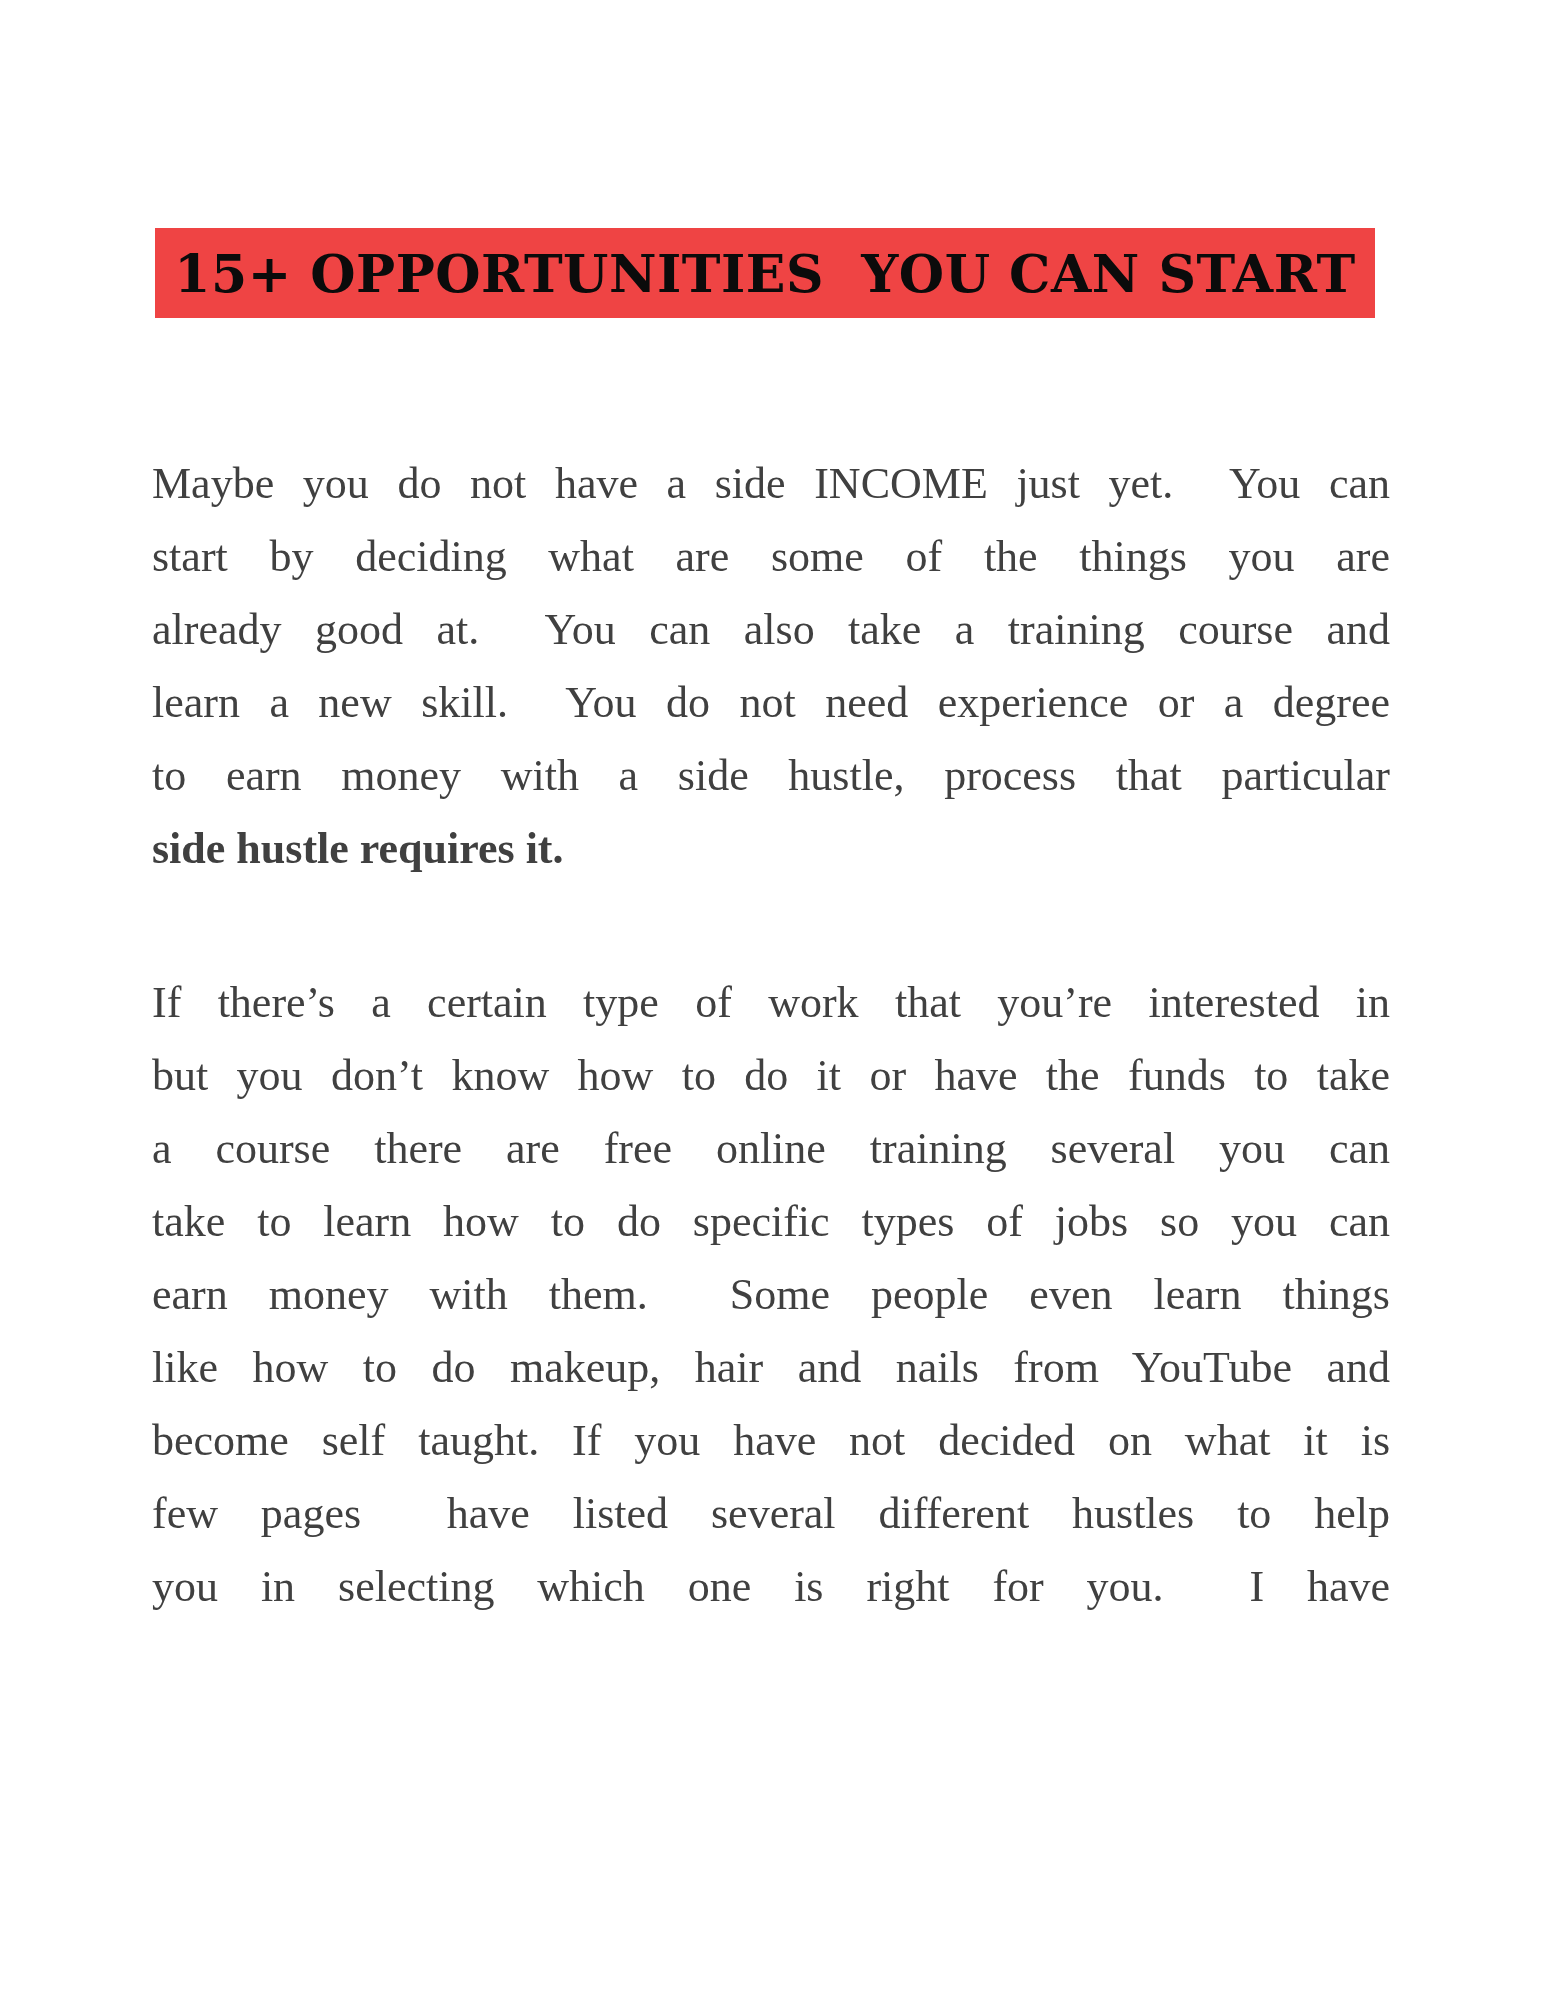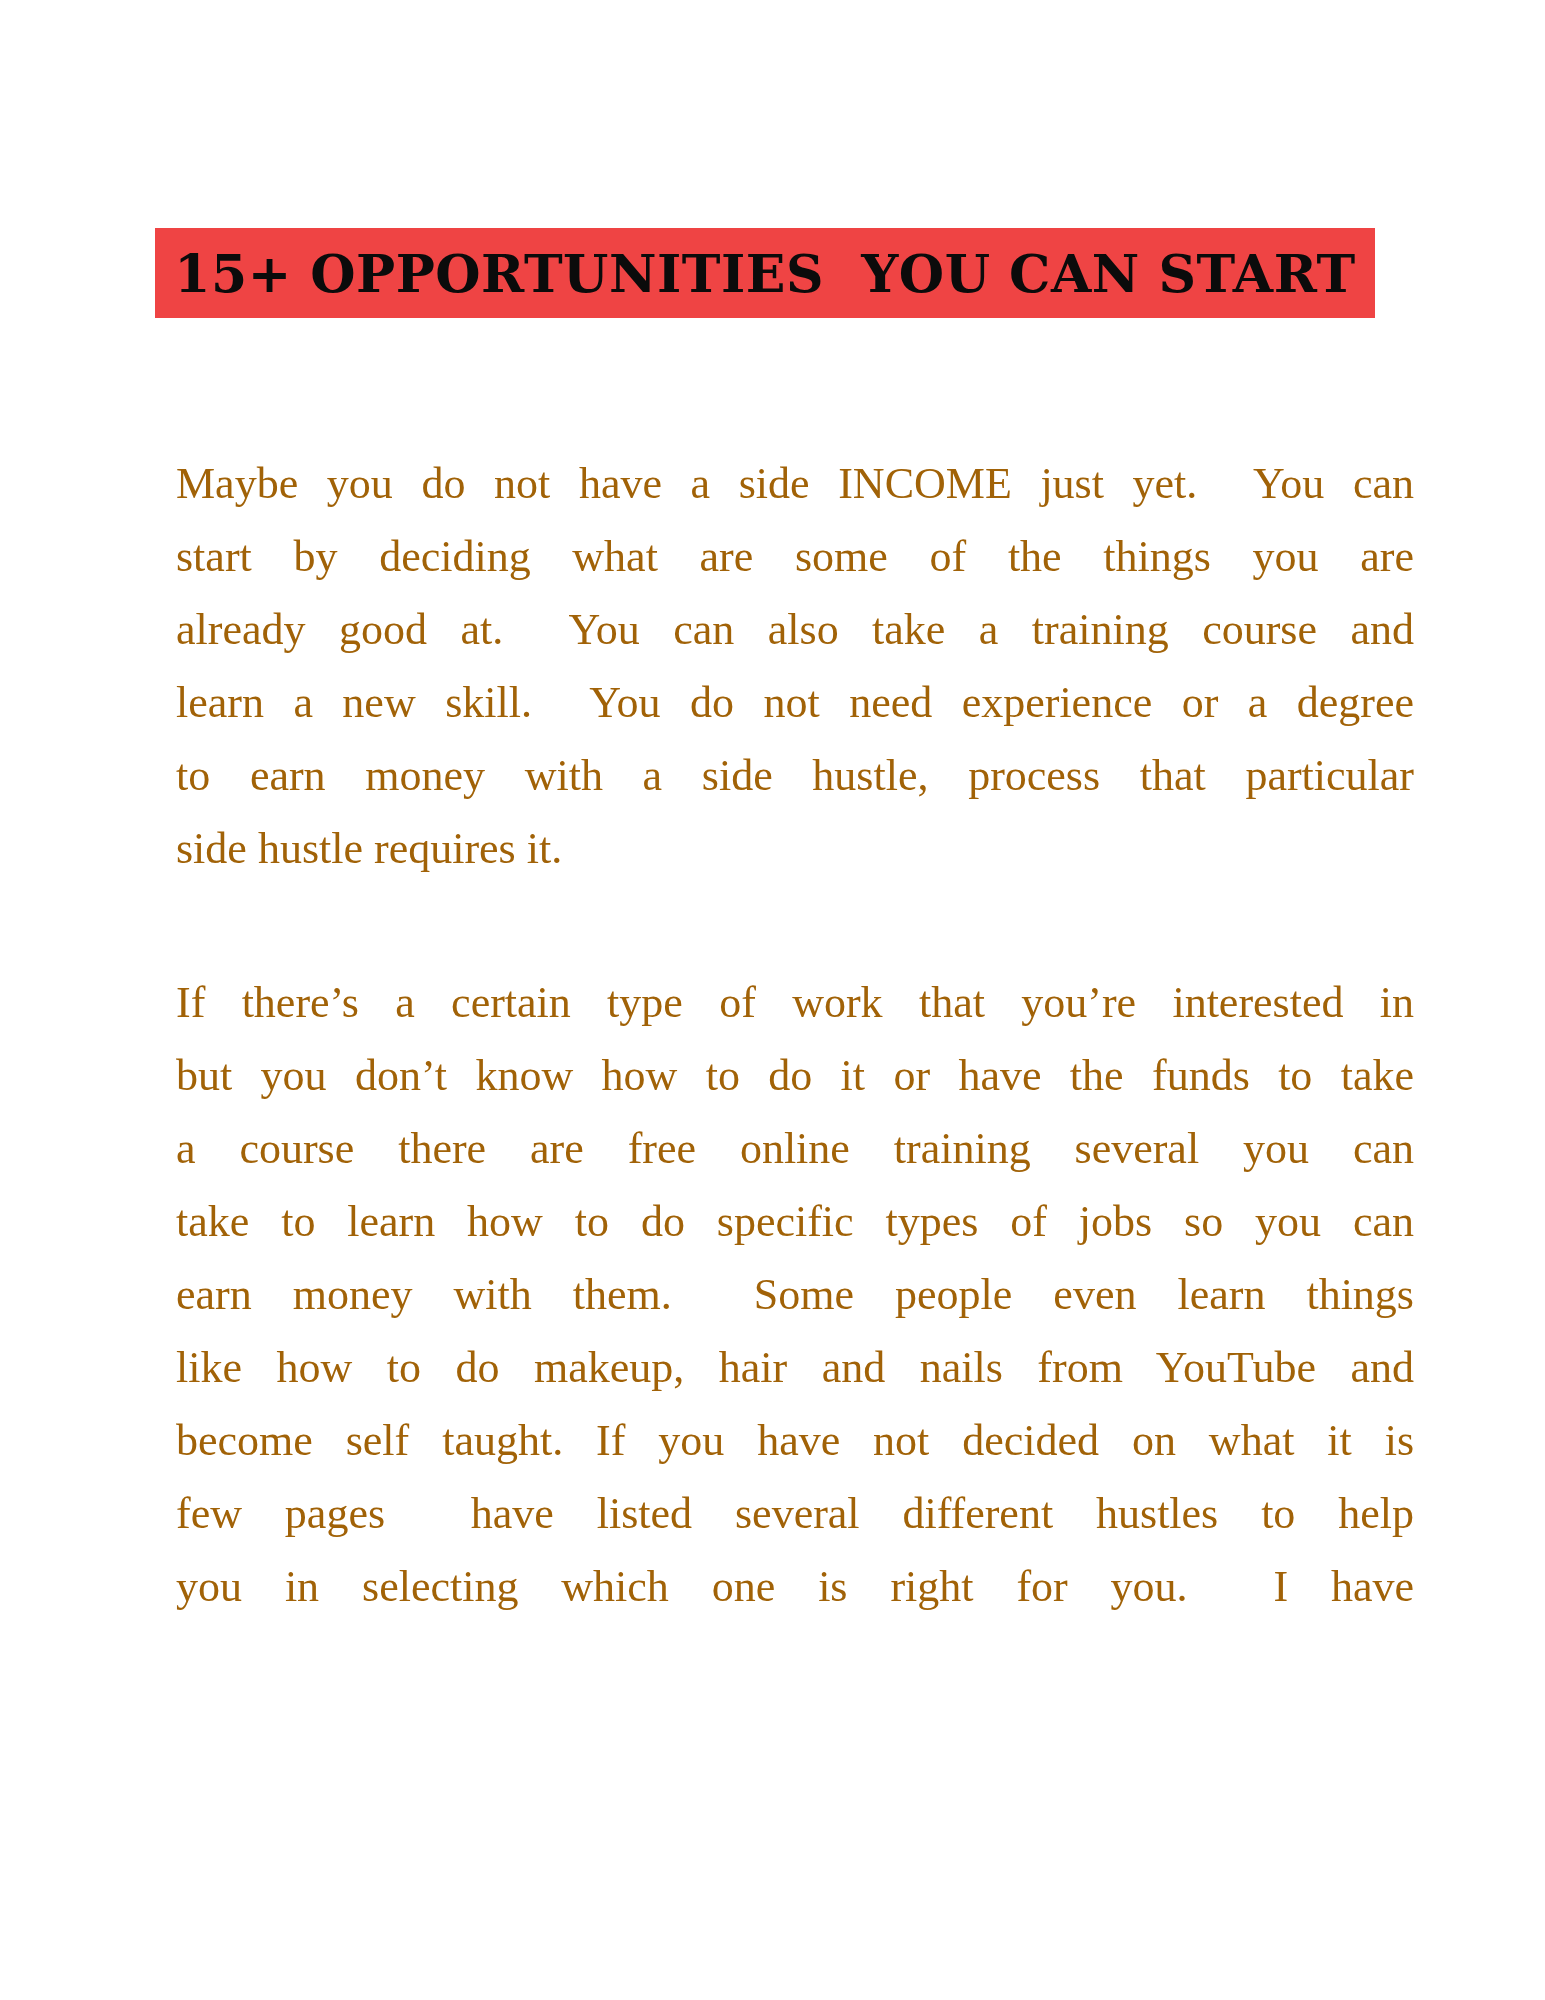--- a/index.html
+++ b/index.html
@@ -44,30 +44,31 @@
   .paragraph + .paragraph { margin-top: 81px; }
   .line {
     text-align: justify;
     text-align-last: justify;
     height: 73px;
     overflow: hidden;
   }
   .line.last {
     text-align: left;
     text-align-last: left;
+    font-weight: bold;
   }
 </style>
 </head>
 <body>
 
 <div class="page">
   <div class="title-banner" style="background: #ef4444;">
     <span class="title-text" style="color: rgb(11, 11, 11);">15+ OPPORTUNITIES  YOU CAN START</span>
   </div>
-  <div class="body-text" style="color: #a16207; margin-left: 24px;">
+  <div class="body-text" style="color: #404040;">
       <div class="paragraph">
         <div class="line">Maybe you do not have a side INCOME just yet.&nbsp; You can</div>
         <div class="line">start by deciding what are some of the things you are</div>
         <div class="line">already good at.&nbsp; You can also take a training course and</div>
         <div class="line">learn a new skill.&nbsp; You do not need experience or a degree</div>
         <div class="line">to earn money with a side hustle, process that particular</div>
         <div class="line last">side hustle requires it.</div>
       </div>
       <div class="paragraph">
         <div class="line">If there’s a certain type of work that you’re interested in</div>

